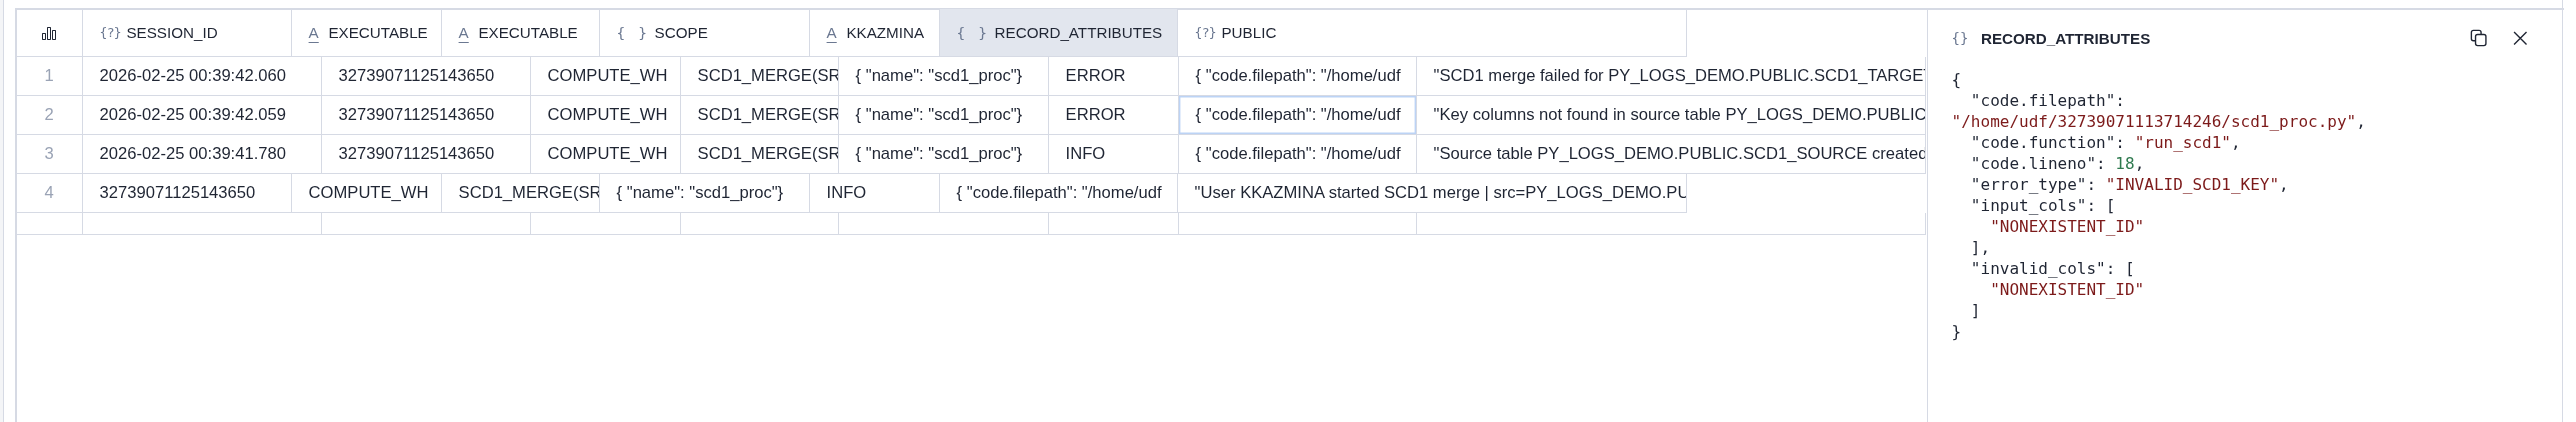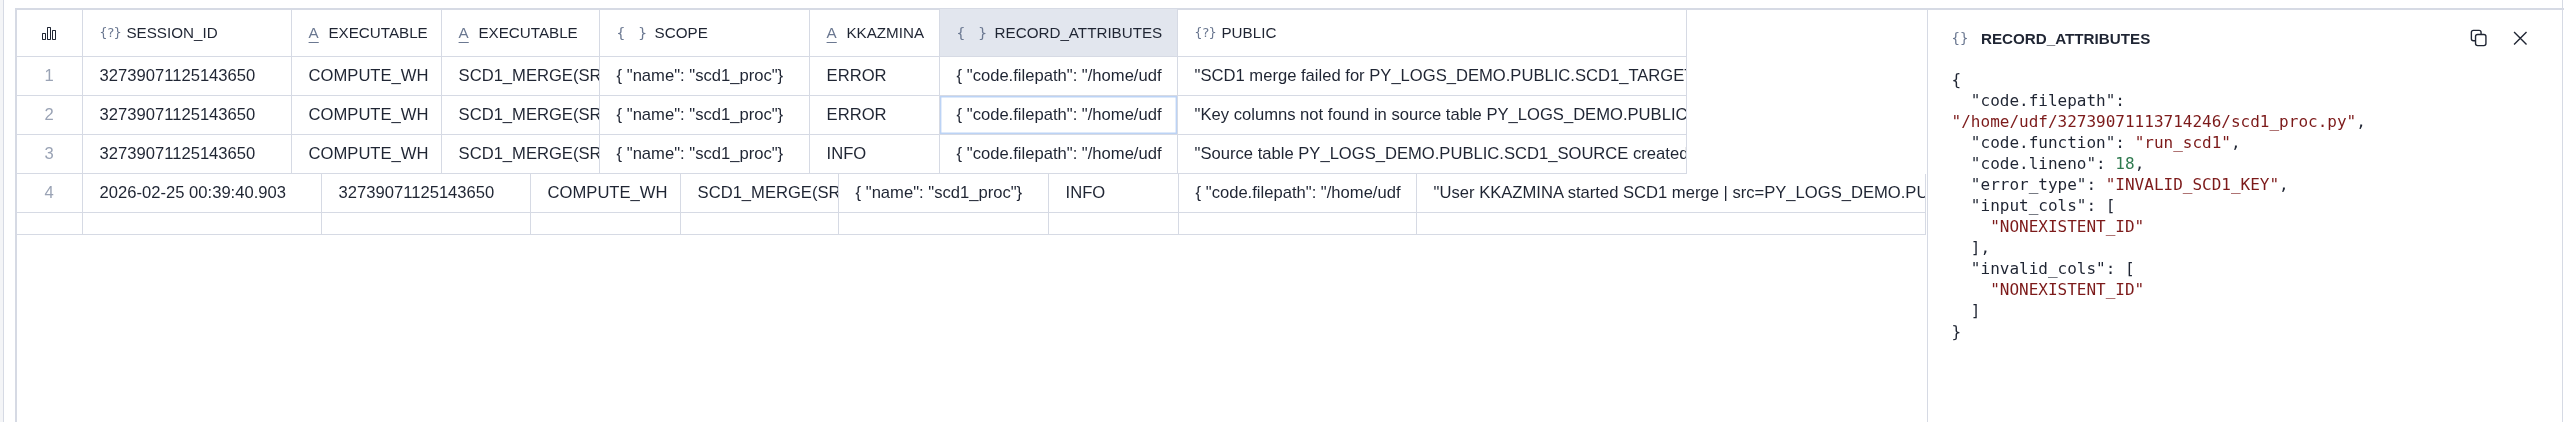--- a/index.html
+++ b/index.html
@@ -84,51 +84,53 @@
         <span class="hicon braces">{ }</span>
         <span>RECORD_ATTRIBUTES</span>
       </div>
       <div class="cell" style="width: 509px;">
         <span class="hicon qbraces">{?}</span>
         <span>PUBLIC</span>
       </div>
     </div>
 <div class="row" style="top: 48px;">
       <div class="cell rownum" style="width: 67px;">1</div>
+      <div class="cell" style="width: 239px;">2026-02-25 00:39:42.060</div>
       <div class="cell" style="width: 209px;">32739071125143650</div>
       <div class="cell" style="width: 150px;">COMPUTE_WH</div>
       <div class="cell" style="width: 158px;">SCD1_MERGE(SRC</div>
       <div class="cell" style="width: 210px;">{  "name": "scd1_proc"}</div>
       <div class="cell" style="width: 130px;">ERROR</div>
       <div class="cell" style="width: 238px;">{  "code.filepath": "/home/udf</div>
       <div class="cell" style="width: 509px;">"SCD1 merge failed for PY_LOGS_DEMO.PUBLIC.SCD1_TARGET</div>
     </div>
     <div class="row" style="top: 87px;">
       <div class="cell rownum" style="width: 67px;">2</div>
+      <div class="cell" style="width: 239px;">2026-02-25 00:39:42.059</div>
       <div class="cell" style="width: 209px;">32739071125143650</div>
       <div class="cell" style="width: 150px;">COMPUTE_WH</div>
       <div class="cell" style="width: 158px;">SCD1_MERGE(SRC</div>
       <div class="cell" style="width: 210px;">{  "name": "scd1_proc"}</div>
       <div class="cell" style="width: 130px;">ERROR</div>
       <div class="cell selected" style="width: 238px;">{  "code.filepath": "/home/udf</div>
       <div class="cell" style="width: 509px;">"Key columns not found in source table PY_LOGS_DEMO.PUBLIC</div>
     </div>
     <div class="row" style="top: 126px;">
       <div class="cell rownum" style="width: 67px;">3</div>
+      <div class="cell" style="width: 239px;">2026-02-25 00:39:41.780</div>
       <div class="cell" style="width: 209px;">32739071125143650</div>
       <div class="cell" style="width: 150px;">COMPUTE_WH</div>
       <div class="cell" style="width: 158px;">SCD1_MERGE(SRC</div>
       <div class="cell" style="width: 210px;">{  "name": "scd1_proc"}</div>
       <div class="cell" style="width: 130px;">INFO</div>
       <div class="cell" style="width: 238px;">{  "code.filepath": "/home/udf</div>
       <div class="cell" style="width: 509px;">"Source table PY_LOGS_DEMO.PUBLIC.SCD1_SOURCE created</div>
     </div>
     <div class="row" style="top: 165px;">
       <div class="cell rownum" style="width: 67px;">4</div>
-      <div class="cell" style="width: 239px;">2026-02-25 00:39:40.903</div>
       <div class="cell" style="width: 209px;">32739071125143650</div>
       <div class="cell" style="width: 150px;">COMPUTE_WH</div>
       <div class="cell" style="width: 158px;">SCD1_MERGE(SRC</div>
       <div class="cell" style="width: 210px;">{  "name": "scd1_proc"}</div>
       <div class="cell" style="width: 130px;">INFO</div>
       <div class="cell" style="width: 238px;">{  "code.filepath": "/home/udf</div>
       <div class="cell" style="width: 509px;">"User KKAZMINA started SCD1 merge | src=PY_LOGS_DEMO.PUBLIC</div>
     </div>
     <div class="row empty" style="top: 204px;">
       <div class="cell" style="width: 67px;"></div>

